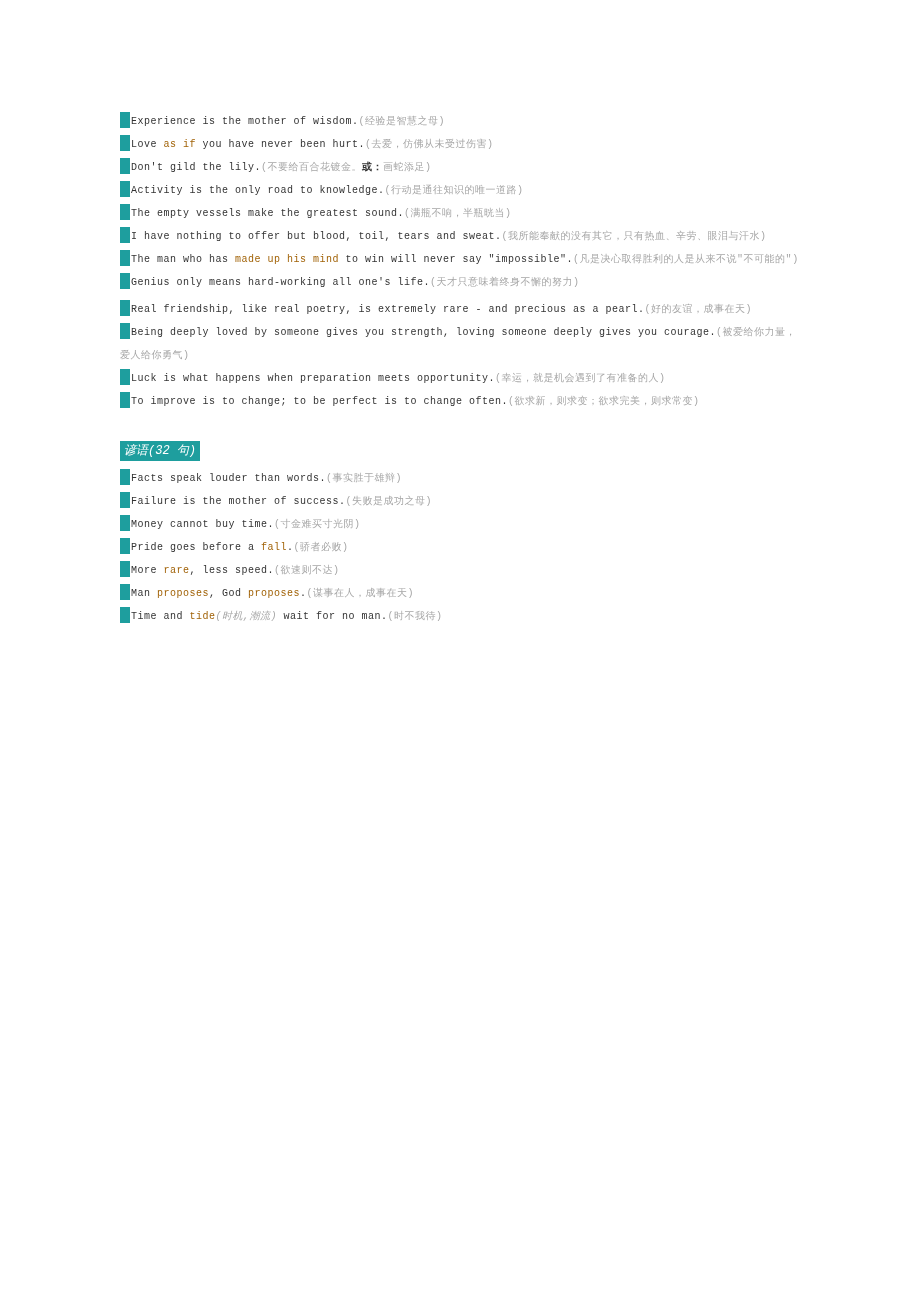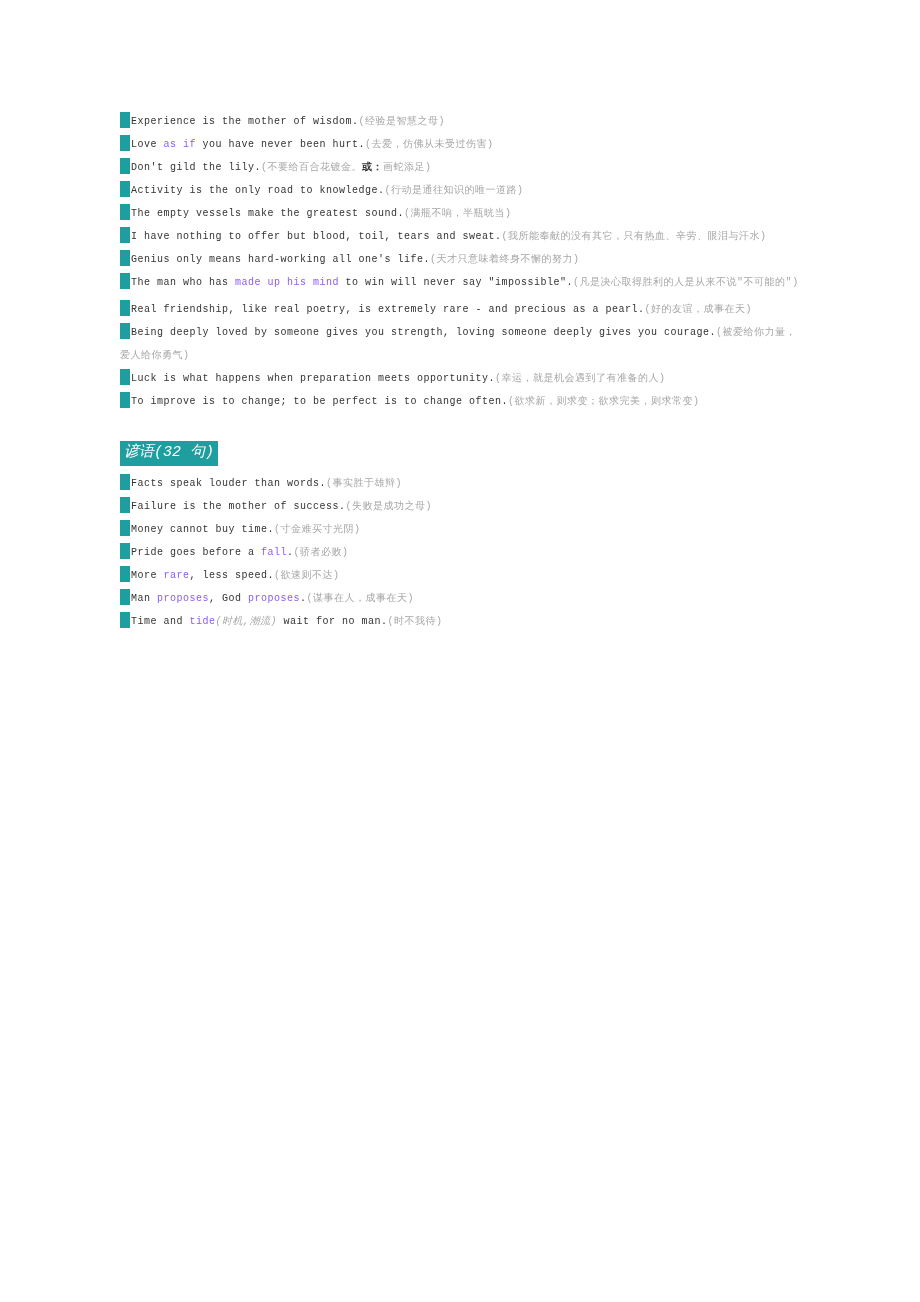--- a/index.html
+++ b/index.html
@@ -27,31 +27,31 @@
     background: #1e9e9e;
     vertical-align: middle;
     margin-right: 1px;
     position: relative;
     top: -1px;
   }
   .gray {
     color: #a6a6a6;
   }
   .red {
-    color: #8b5cf6;
+    color: #a16207;
   }
   .bold {
     font-weight: bold;
   }
   .section-header {
     display: inline-block;
     background: #1e9e9e;
     color: #ffffff;
     font-style: italic;
-    font-size: 15px;
+    font-size: 12px;
     padding: 1px 4px;
     line-height: 1.5;
     margin-top: 28px;
     margin-bottom: 6px;
   }
   .spacer {
     height: 4px;
   }
 </style>
 </head>
@@ -65,23 +65,23 @@
 
   <div class="line"><span class="marker"></span><span>Don't gild the lily.</span><span class="gray">(<span>不要给百合花镀金。</span></span><span class="bold">或：</span><span class="gray"><span>画蛇添足</span>)</span></div>
 
   <div class="line"><span class="marker"></span><span>Activity is the only road to knowledge.</span><span class="gray">(<span>行动是通往知识的唯一道路</span>)</span></div>
 
   <div class="line"><span class="marker"></span><span>The empty vessels make the greatest sound.</span><span class="gray">(<span>满瓶不响，半瓶晄当</span>)</span></div>
 
 
   <div class="line"><span class="marker"></span><span>I have nothing to offer but blood, toil, tears and sweat.</span><span class="gray">(<span>我所能奉献的没有其它，只有热血、辛劳、眼泪与汗水</span>)</span></div>
 
+  <div class="line"><span class="marker"></span><span>The man who has </span><span class="red"> made up his mind </span><span> to win will never say "impossible".</span><span class="gray">(<span>凡是决心取得胜利的人是从来不说"不可能的"</span>)</span></div>
+
   <div class="line"><span class="marker"></span><span>Genius only means hard-working all one's life.</span><span class="gray">(<span>天才只意味着终身不懈的努力</span>)</span></div>
-
-  <div class="line"><span class="marker"></span><span>The man who has </span><span class="red"> made up his mind </span><span> to win will never say "impossible".</span><span class="gray">(<span>凡是决心取得胜利的人是从来不说"不可能的"</span>)</span></div>
 
   <div class="spacer"></div>
 
   <div class="line"><span class="marker"></span><span>Real friendship, like real poetry, is extremely rare - and precious as a pearl.</span><span class="gray">(<span>好的友谊，成事在天</span>)</span></div>
 
   <div class="line"><span class="marker"></span><span>Being deeply loved by someone gives you strength, loving someone deeply gives you courage.</span><span class="gray">(<span>被爱给你力量，爱人给你勇气</span>)</span></div>
 
   <div class="line"><span class="marker"></span><span>Luck is what happens when preparation meets opportunity.</span><span class="gray">(<span>幸运，就是机会遇到了有准备的人</span>)</span></div>
 
   <div class="line"><span class="marker"></span><span>To improve is to change; to be perfect is to change often.</span><span class="gray">(<span>欲求新，则求变；欲求完美，则求常变</span>)</span></div>

